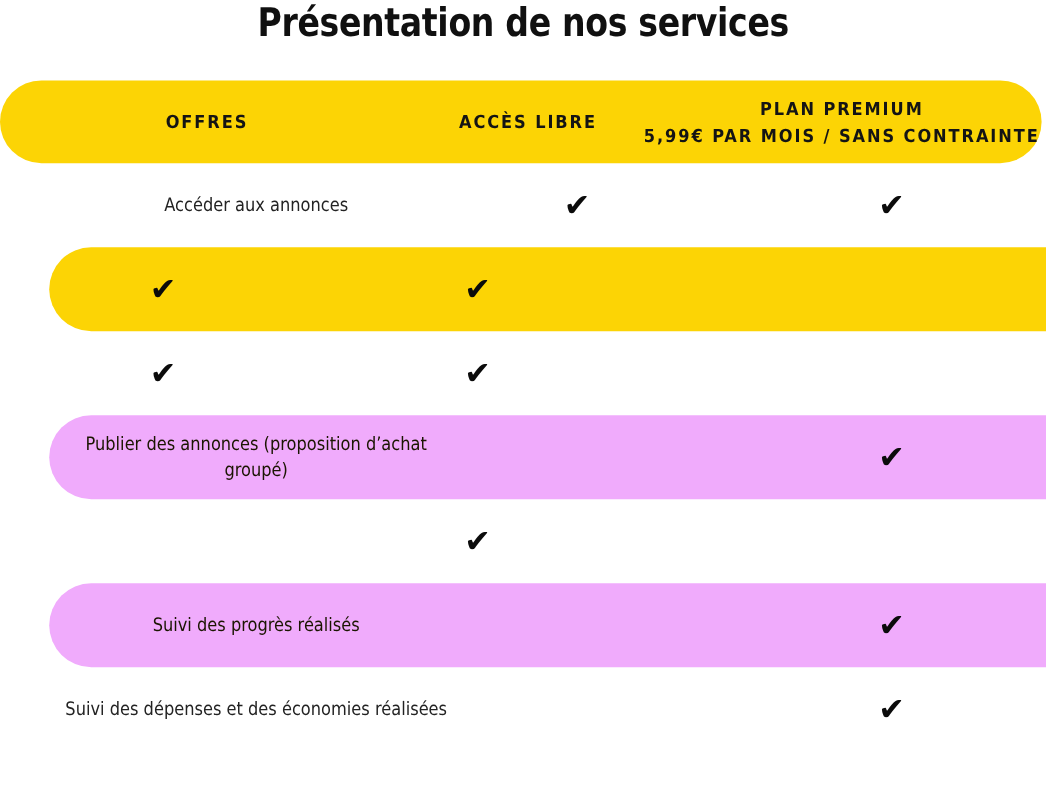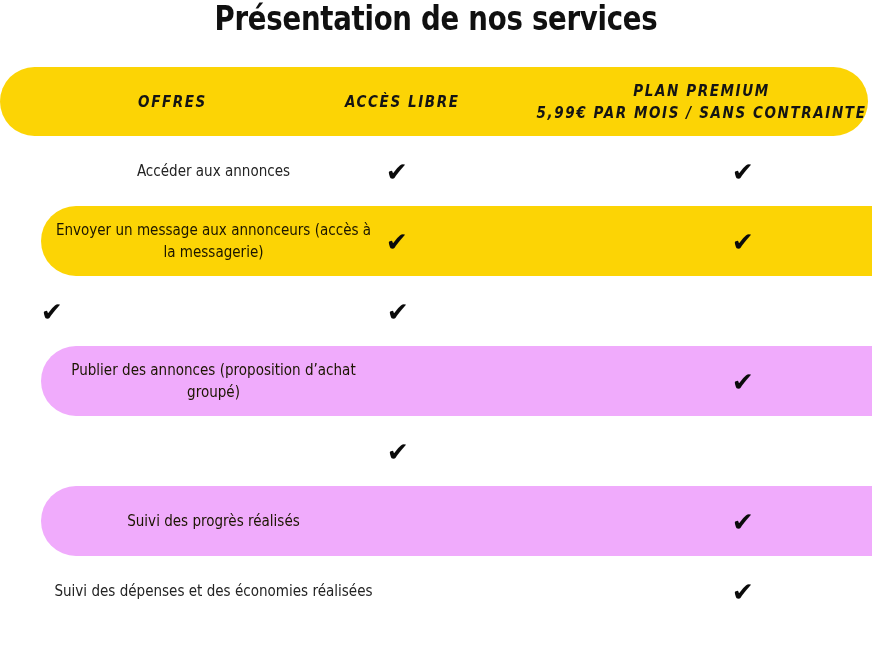--- a/index.html
+++ b/index.html
@@ -74,21 +74,21 @@
   .col-offer {
     width: 345px;
     flex: 0 0 345px;
     text-align: center;
     padding: 0 6px;
     box-sizing: border-box;
   }
   .col-free {
     width: 190px;
     flex: 0 0 190px;
-    text-align: left;
+    text-align: center;
   }
   .col-premium {
     width: 333px;
     flex: 0 0 333px;
     text-align: center;
   }
 
   
   .hdr-text {
     font-family: "DejaVu Sans Condensed", "Liberation Sans Narrow", "Liberation Sans", sans-serif;
@@ -129,21 +129,21 @@
 </style>
 </head>
 <body>
 
 <div class="page" style="background: rgb(255, 255, 255);">
 
   <div class="title">Présentation de nos services</div>
 
   <div class="table">
 
-    <div class="row header banded" style="background: rgb(252, 212, 5); font-style: italic;">
+    <div class="row header banded" style="background: rgb(252, 212, 5);">
       <div class="col-offer">
         <span class="hdr-text">OFFRES</span>
       </div>
       <div class="col-free">
         <span class="hdr-text">ACCÈS LIBRE</span>
       </div>
       <div class="col-premium">
         <span class="hdr-text">
           <span class="l1">PLAN PREMIUM</span>
           <span class="l2">5,99€ PAR MOIS / SANS CONTRAINTE</span>
@@ -153,23 +153,20 @@
 
     <div id="rows-container">
         <div class="row body">
           <div class="col-offer">
             <span class="offer-label">Accéder aux annonces</span>
           </div>
           <div class="col-free"><span class="check">✔</span></div>
           <div class="col-premium"><span class="check">✔</span></div>
         </div>
         <div class="row body banded" style="background: rgb(252, 212, 5);">
-          <div class="col-offer">
-            <span class="offer-label">Envoyer un message aux annonceurs (accès à la messagerie)</span>
-          </div>
           <div class="col-free"><span class="check">✔</span></div>
           <div class="col-premium"><span class="check">✔</span></div>
         </div>
         <div class="row body">
           <div class="col-free"><span class="check">✔</span></div>
           <div class="col-premium"><span class="check">✔</span></div>
         </div>
         <div class="row body banded" style="background: #f0abfc;">
           <div class="col-offer">
             <span class="offer-label">Publier des annonces (proposition d’achat groupé)</span>

